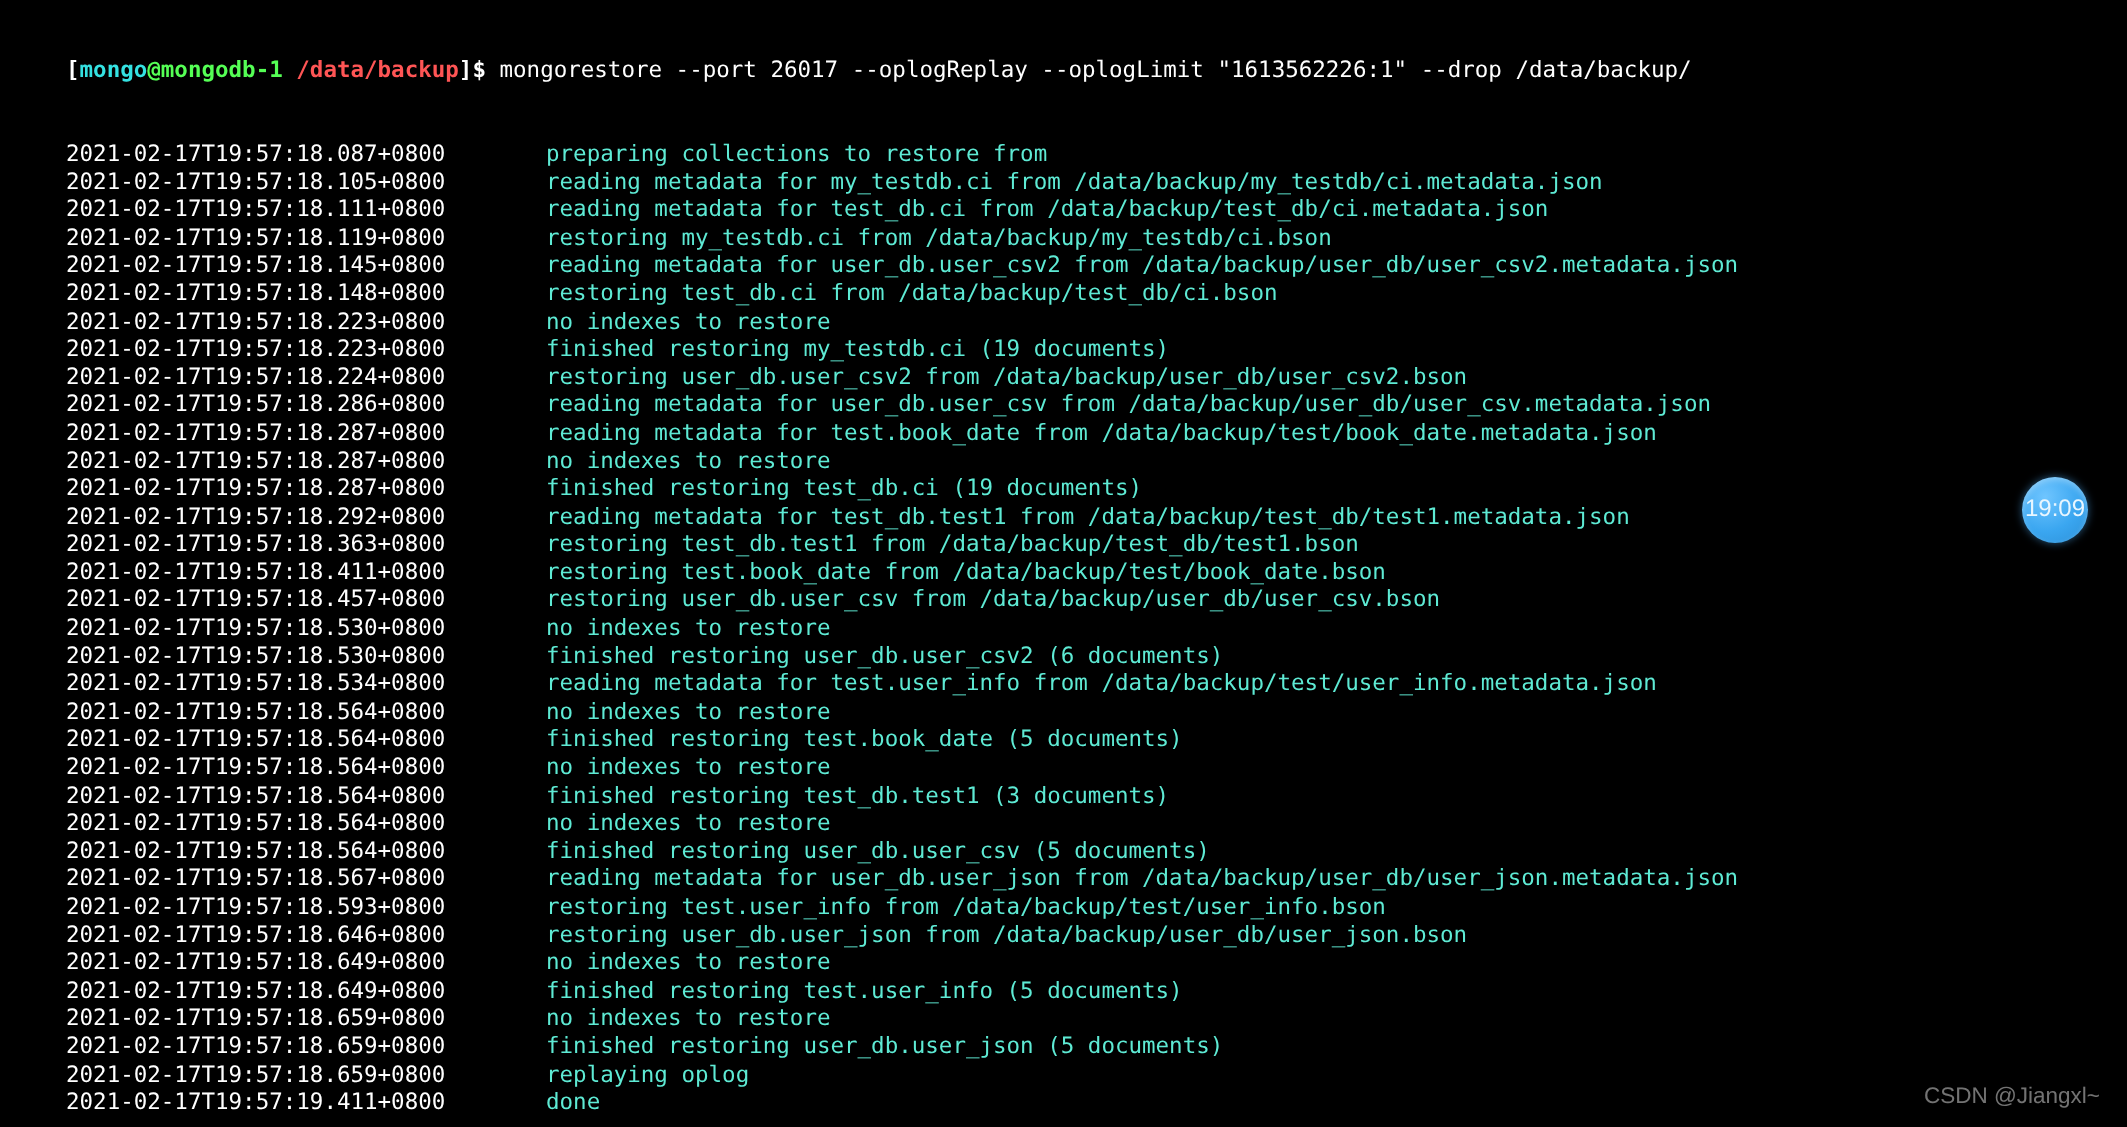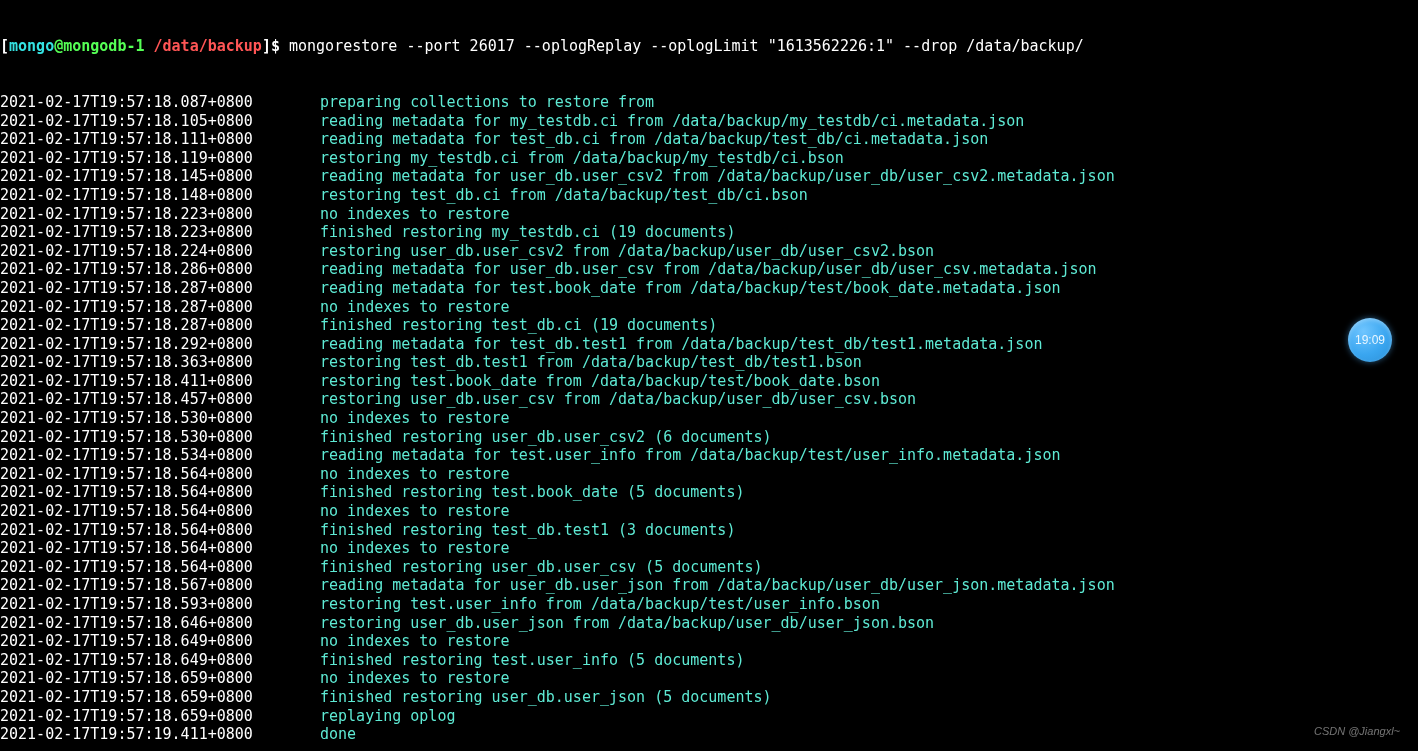--- a/index.html
+++ b/index.html
@@ -14,20 +14,21 @@
     height: 751px;
     overflow: hidden;
     position: relative;
   }
   .terminal {
     white-space: pre;
     padding: 0;
   }
   .line {
     display: block;
+    margin-left: 44px;
   }
   .ts {
     color: #ffffff;
     display: inline-block;
     width: 320px;
   }
   .msg {
     color: #5eead4;
   }
   .p-bracket { color: #ffffff; font-weight: bold; }
@@ -40,35 +41,34 @@
 
   .clock {
     position: absolute;
     top: 318px;
     right: 26px;
     width: 44px;
     height: 44px;
     border-radius: 50%;
     background: radial-gradient(circle at 35% 30%, #6fc5ff 0%, #3aa6f0 55%, #2b8fd6 100%);
     color: #e8f6ff;
-    font-size: 12px;
+    font-size: 16px;
     display: flex;
     align-items: center;
     justify-content: center;
     box-shadow: 0 0 6px rgba(80,180,255,.5), inset 0 2px 4px rgba(255,255,255,.35);
     font-family: Arial, sans-serif;
   }
   .watermark {
     position: absolute;
     right: 18px;
     bottom: 10px;
     color: rgba(210,210,210,.55);
-    font-size: 11px;
+    font-size: 15px;
     font-family: Arial, sans-serif;
-    font-style: italic;
   }
 </style>
 </head>
 <body>
 
 <div class="terminal">
   <span class="line"><span class="p-bracket">[</span><span class="p-user">mongo</span><span class="p-at">@</span><span class="p-host">mongodb-1</span><span class="p-bracket"> </span><span class="p-path">/data/backup</span><span class="p-bracket">]</span><span class="p-dollar">$</span><span class="cmd"> </span><span class="cmd">mongorestore --port 26017 --oplogReplay --oplogLimit "1613562226:1" --drop /data/backup/</span></span>
   <div id="log-lines"><span class="line"><span class="ts">2021-02-17T19:57:18.087+0800</span><span class="msg">preparing collections to restore from</span></span><span class="line"><span class="ts">2021-02-17T19:57:18.105+0800</span><span class="msg">reading metadata for my_testdb.ci from /data/backup/my_testdb/ci.metadata.json</span></span><span class="line"><span class="ts">2021-02-17T19:57:18.111+0800</span><span class="msg">reading metadata for test_db.ci from /data/backup/test_db/ci.metadata.json</span></span><span class="line"><span class="ts">2021-02-17T19:57:18.119+0800</span><span class="msg">restoring my_testdb.ci from /data/backup/my_testdb/ci.bson</span></span><span class="line"><span class="ts">2021-02-17T19:57:18.145+0800</span><span class="msg">reading metadata for user_db.user_csv2 from /data/backup/user_db/user_csv2.metadata.json</span></span><span class="line"><span class="ts">2021-02-17T19:57:18.148+0800</span><span class="msg">restoring test_db.ci from /data/backup/test_db/ci.bson</span></span><span class="line"><span class="ts">2021-02-17T19:57:18.223+0800</span><span class="msg">no indexes to restore</span></span><span class="line"><span class="ts">2021-02-17T19:57:18.223+0800</span><span class="msg">finished restoring my_testdb.ci (19 documents)</span></span><span class="line"><span class="ts">2021-02-17T19:57:18.224+0800</span><span class="msg">restoring user_db.user_csv2 from /data/backup/user_db/user_csv2.bson</span></span><span class="line"><span class="ts">2021-02-17T19:57:18.286+0800</span><span class="msg">reading metadata for user_db.user_csv from /data/backup/user_db/user_csv.metadata.json</span></span><span class="line"><span class="ts">2021-02-17T19:57:18.287+0800</span><span class="msg">reading metadata for test.book_date from /data/backup/test/book_date.metadata.json</span></span><span class="line"><span class="ts">2021-02-17T19:57:18.287+0800</span><span class="msg">no indexes to restore</span></span><span class="line"><span class="ts">2021-02-17T19:57:18.287+0800</span><span class="msg">finished restoring test_db.ci (19 documents)</span></span><span class="line"><span class="ts">2021-02-17T19:57:18.292+0800</span><span class="msg">reading metadata for test_db.test1 from /data/backup/test_db/test1.metadata.json</span></span><span class="line"><span class="ts">2021-02-17T19:57:18.363+0800</span><span class="msg">restoring test_db.test1 from /data/backup/test_db/test1.bson</span></span><span class="line"><span class="ts">2021-02-17T19:57:18.411+0800</span><span class="msg">restoring test.book_date from /data/backup/test/book_date.bson</span></span><span class="line"><span class="ts">2021-02-17T19:57:18.457+0800</span><span class="msg">restoring user_db.user_csv from /data/backup/user_db/user_csv.bson</span></span><span class="line"><span class="ts">2021-02-17T19:57:18.530+0800</span><span class="msg">no indexes to restore</span></span><span class="line"><span class="ts">2021-02-17T19:57:18.530+0800</span><span class="msg">finished restoring user_db.user_csv2 (6 documents)</span></span><span class="line"><span class="ts">2021-02-17T19:57:18.534+0800</span><span class="msg">reading metadata for test.user_info from /data/backup/test/user_info.metadata.json</span></span><span class="line"><span class="ts">2021-02-17T19:57:18.564+0800</span><span class="msg">no indexes to restore</span></span><span class="line"><span class="ts">2021-02-17T19:57:18.564+0800</span><span class="msg">finished restoring test.book_date (5 documents)</span></span><span class="line"><span class="ts">2021-02-17T19:57:18.564+0800</span><span class="msg">no indexes to restore</span></span><span class="line"><span class="ts">2021-02-17T19:57:18.564+0800</span><span class="msg">finished restoring test_db.test1 (3 documents)</span></span><span class="line"><span class="ts">2021-02-17T19:57:18.564+0800</span><span class="msg">no indexes to restore</span></span><span class="line"><span class="ts">2021-02-17T19:57:18.564+0800</span><span class="msg">finished restoring user_db.user_csv (5 documents)</span></span><span class="line"><span class="ts">2021-02-17T19:57:18.567+0800</span><span class="msg">reading metadata for user_db.user_json from /data/backup/user_db/user_json.metadata.json</span></span><span class="line"><span class="ts">2021-02-17T19:57:18.593+0800</span><span class="msg">restoring test.user_info from /data/backup/test/user_info.bson</span></span><span class="line"><span class="ts">2021-02-17T19:57:18.646+0800</span><span class="msg">restoring user_db.user_json from /data/backup/user_db/user_json.bson</span></span><span class="line"><span class="ts">2021-02-17T19:57:18.649+0800</span><span class="msg">no indexes to restore</span></span><span class="line"><span class="ts">2021-02-17T19:57:18.649+0800</span><span class="msg">finished restoring test.user_info (5 documents)</span></span><span class="line"><span class="ts">2021-02-17T19:57:18.659+0800</span><span class="msg">no indexes to restore</span></span><span class="line"><span class="ts">2021-02-17T19:57:18.659+0800</span><span class="msg">finished restoring user_db.user_json (5 documents)</span></span><span class="line"><span class="ts">2021-02-17T19:57:18.659+0800</span><span class="msg">replaying oplog</span></span><span class="line"><span class="ts">2021-02-17T19:57:19.411+0800</span><span class="msg">done</span></span></div>
 </div>
 

